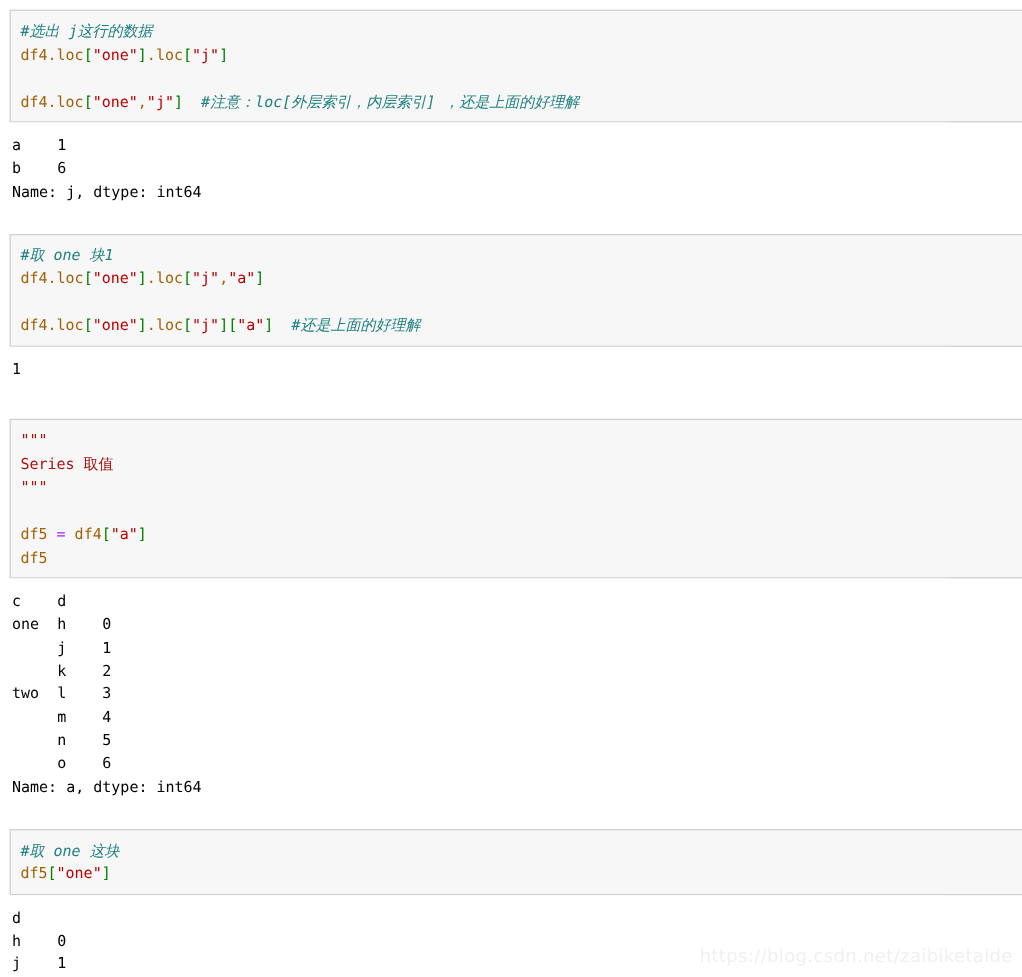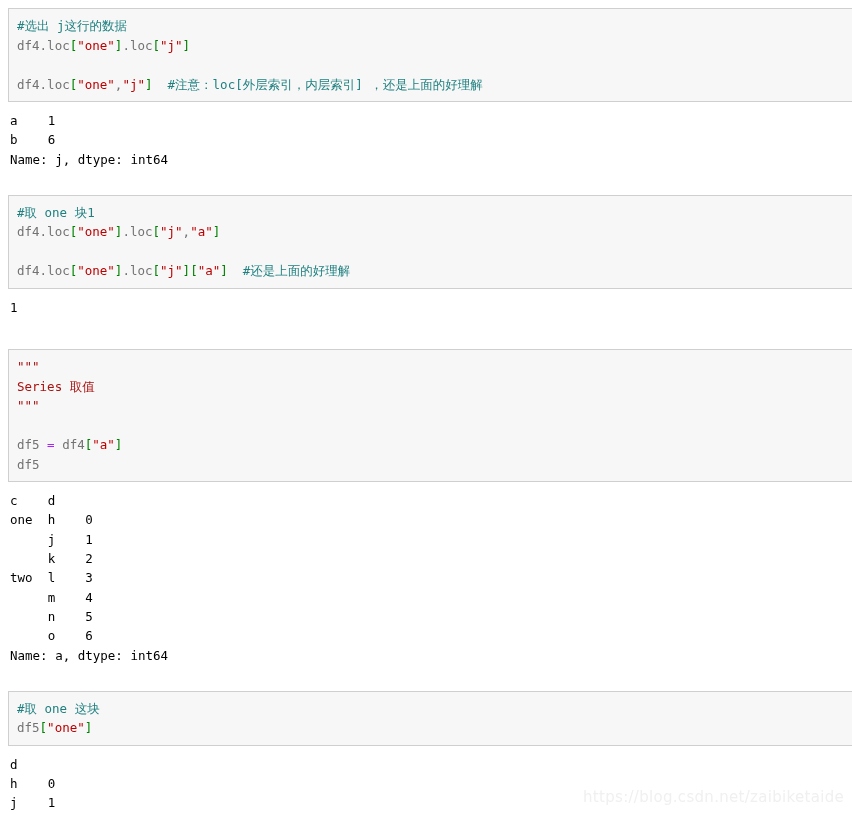--- a/index.html
+++ b/index.html
@@ -58,26 +58,27 @@
     color: #000000;
   }
 
   .gap-sm { height: 8px; }
   .gap-lg { height: 20px; }
   .gap-xl { height: 26px; }
 
   
   .tok-comment {
     color: #208080;
+    font-style: italic;
   }
   .tok-string  { color: #bb0000; }
   .tok-bracket { color: #008000; }
   .tok-operator{ color: #aa22ff; }
   .tok-doc     { color: #aa1111; }
-  .tok-plain   { color: #737373; text-align: right; }
+  .tok-plain   { color: #a16207; text-align: right; }
 
   
   .watermark {
     position: absolute;
     right: 8px;
     bottom: 8px;
     font-family: "DejaVu Sans", "Liberation Sans", sans-serif;
     font-size: 15px;
     color: #f0f0f0;
     letter-spacing: 0.3px;

